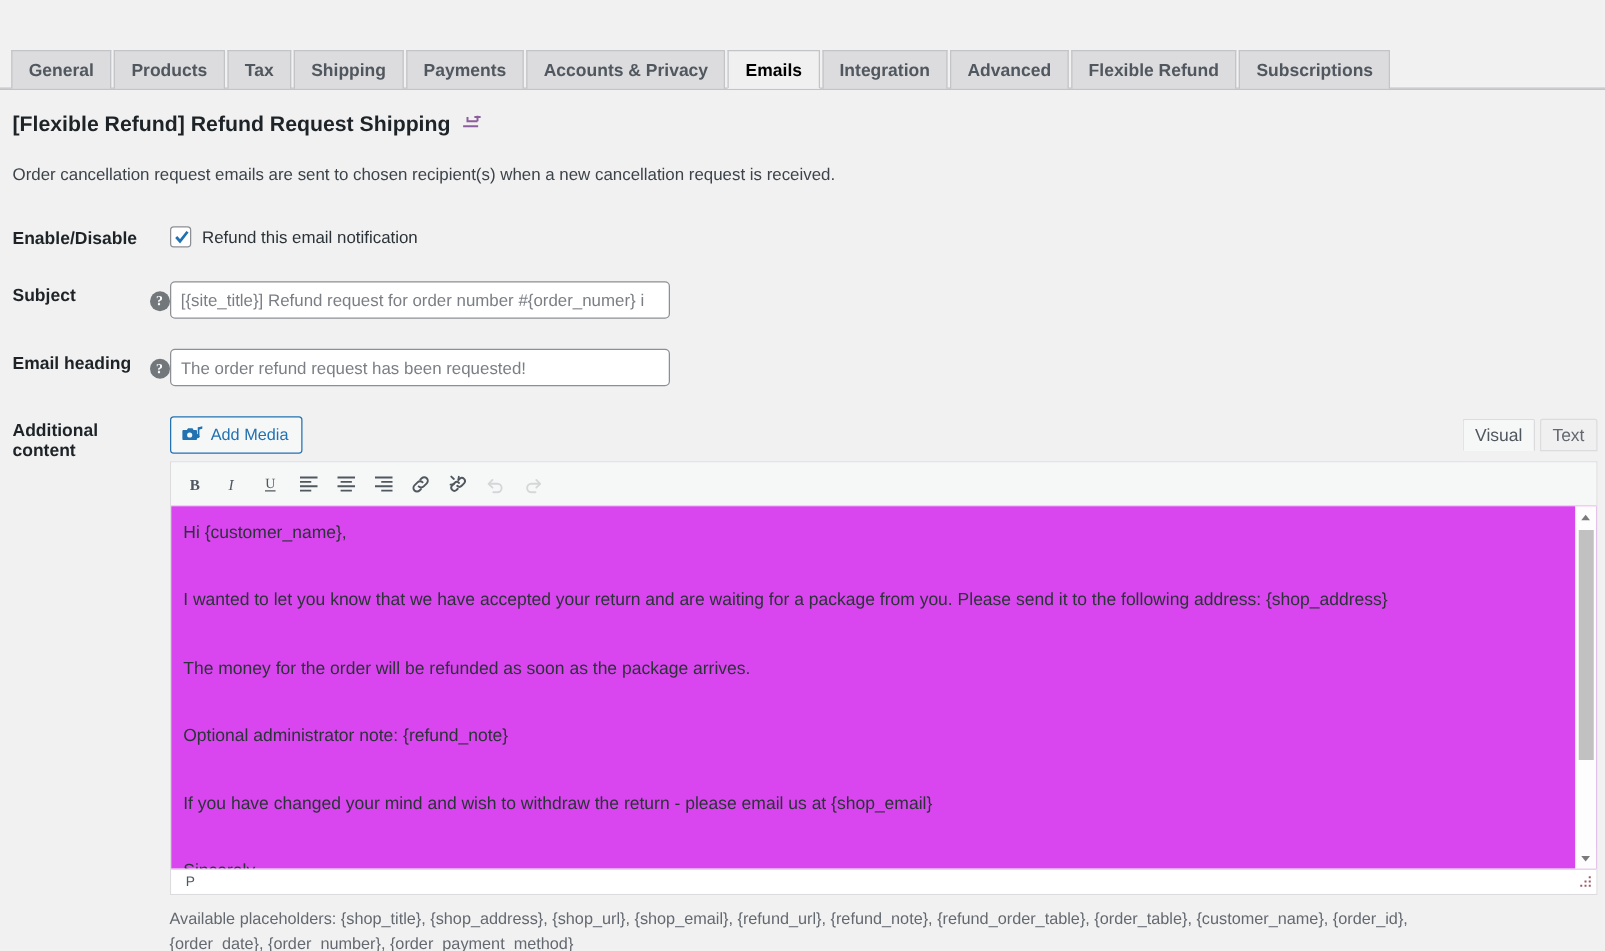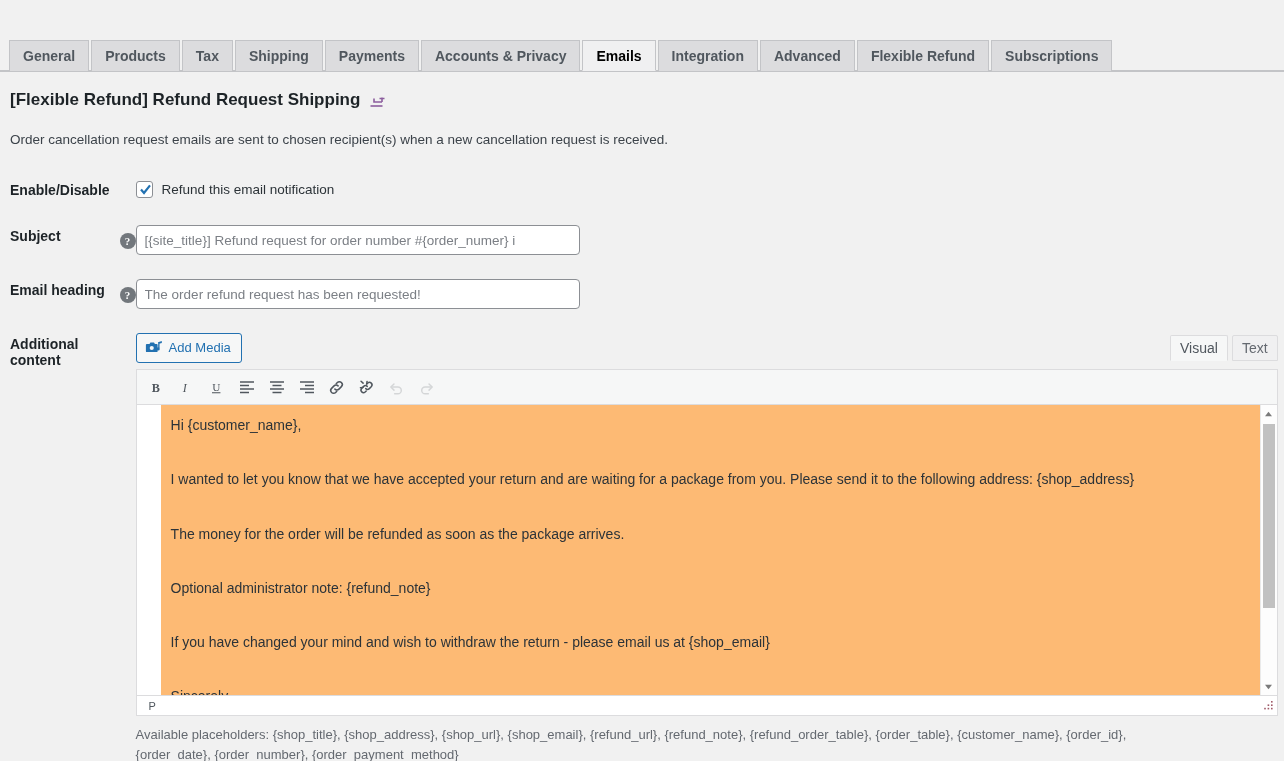--- a/index.html
+++ b/index.html
@@ -52,21 +52,21 @@
   }
 
   
   .page-wrap { padding: 0 10px; }
   .section-title {
     margin: 18px 0 0 0;
     font-size: 17px;
     font-weight: 600;
     color: #1d2327;
     display: flex;
-    align-items: flex-end;
+    align-items: flex-start;
     gap: 10px;
   }
   .title-badge-icon {
     display: inline-block;
     width: 17px;
     height: 15px;
     position: relative;
     top: 2px;
   }
   .section-desc {
@@ -119,21 +119,21 @@
     border-radius: 3px;
     position: relative;
     flex: none;
     cursor: pointer;
   }
   .wp-checkbox svg { position: absolute; left: 1px; top: 0px; }
   .checkbox-label { font-size: 13.5px; color: #2c3338; cursor: pointer; }
 
   
   input.regular-text {
-    width: 444px;
+    width: 400px;
     height: 30px;
     padding: 0 8px;
     font-size: 13.5px;
     font-family: "Liberation Sans", sans-serif;
     color: #a16207;
     border: 1px solid #8c8f94;
     border-radius: 4px;
     background: #fff;
     outline: none;
   }
@@ -205,22 +205,21 @@
     border-radius: 2px;
     color: #50575e;
   }
   .mce-btn.disabled { opacity: .42; cursor: default; }
   .mce-btn svg { display: block; }
 
   .mce-edit-area {
     position: relative;
     height: 290px;
     overflow: hidden;
-    background: #fdba74;
-    margin-left: 24px;
+    background: #d946ef;
   }
   .mce-body {
     padding: 10px 18px 0 10px;
     font-size: 14px;
     color: #2c3338;
     line-height: 1.0;
   }
   .mce-body p { margin: 0 0 34px 0; line-height: 1.45; }
   .mce-body p.last { margin-bottom: 0; }
 

